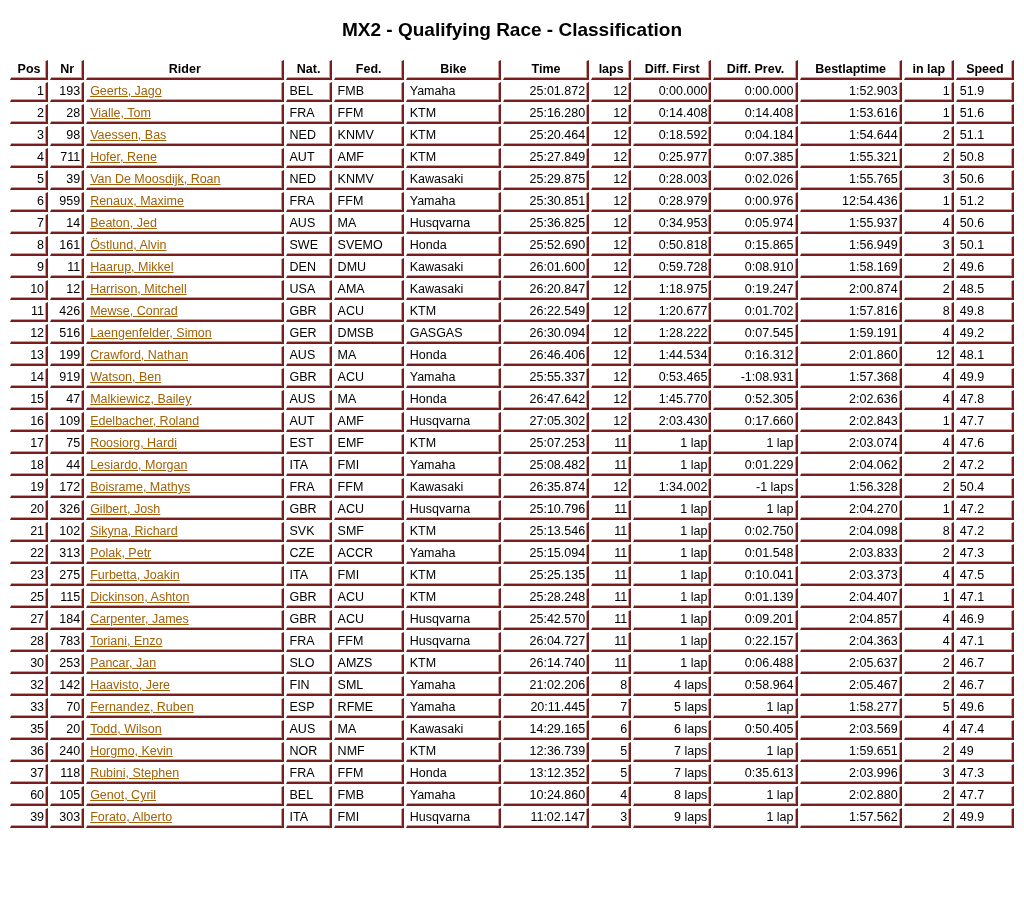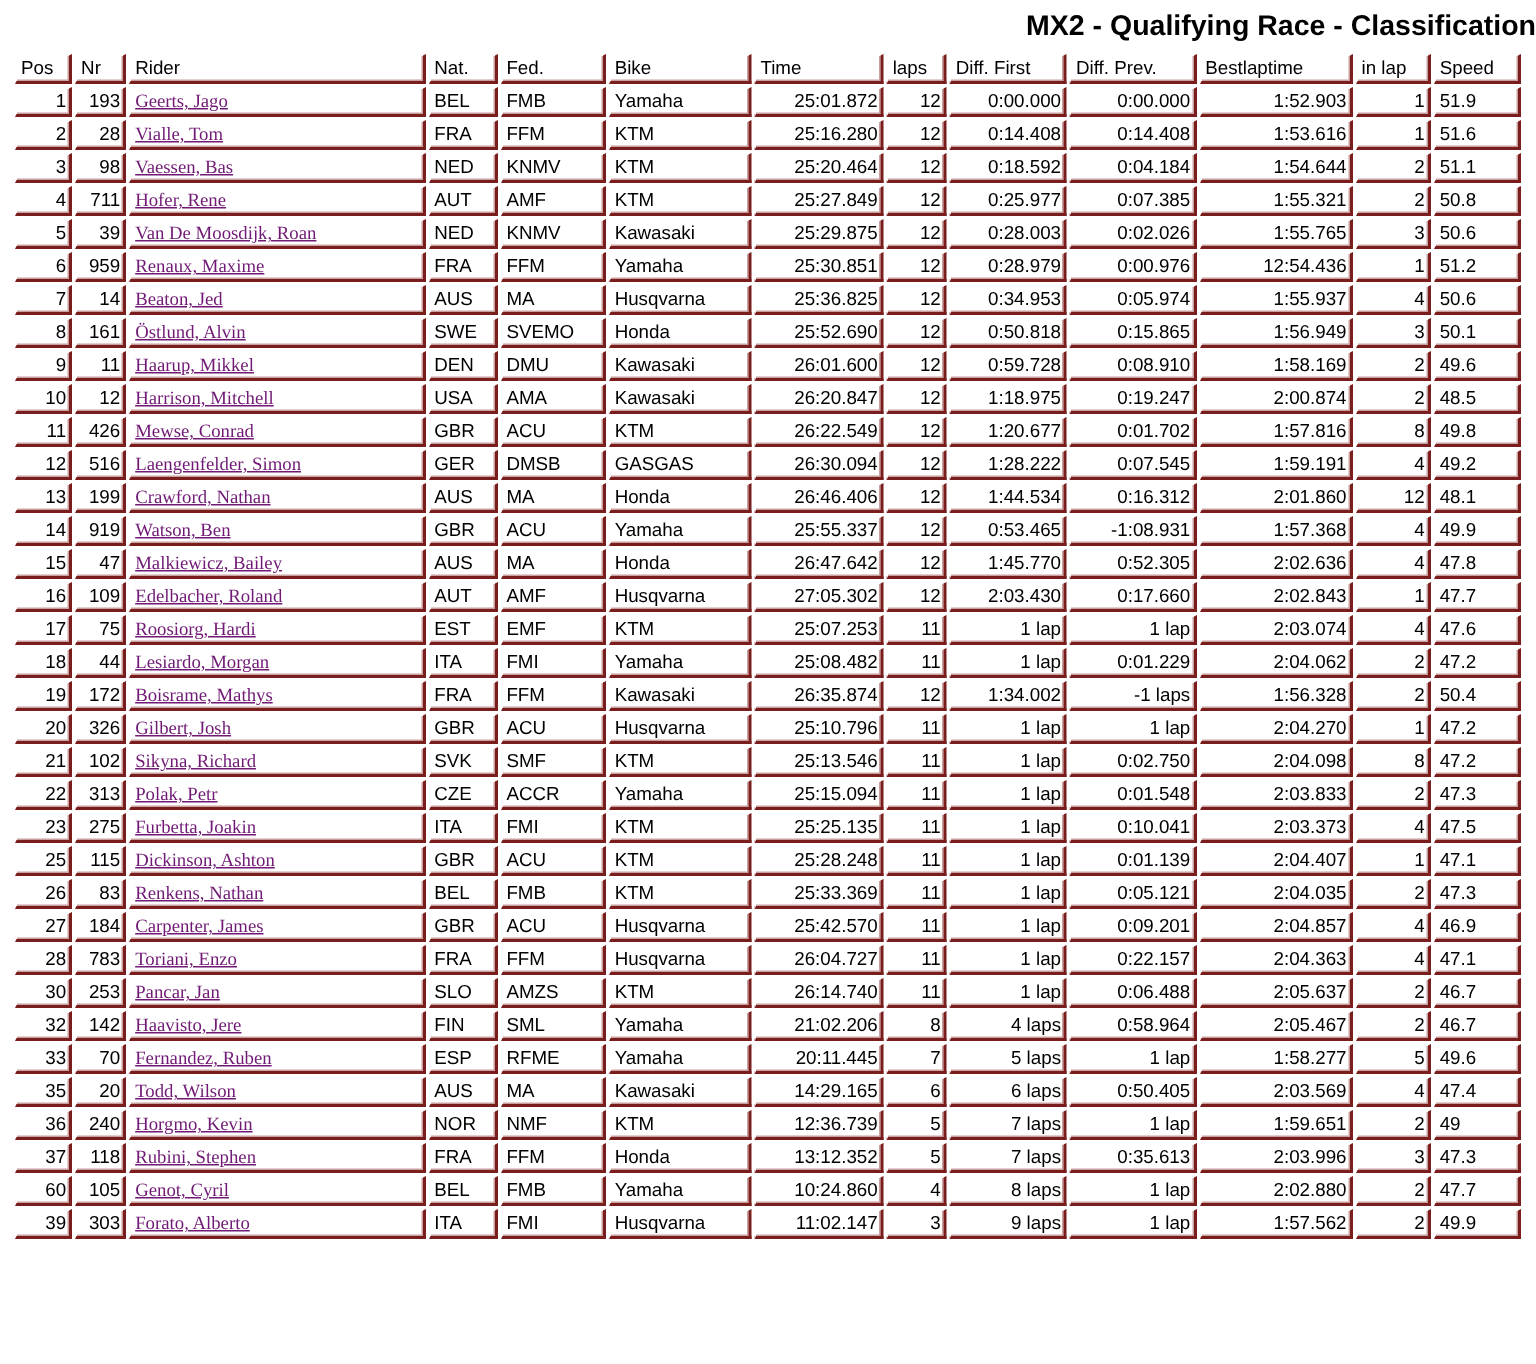--- a/index.html
+++ b/index.html
@@ -1,28 +1,28 @@
 <!DOCTYPE html>
 <html><head>
 <meta charset="utf-8">
 <style>
   html, body { margin: 0; padding: 0; background: #ffffff; }
   body { width: 1024px; height: 909px; overflow: hidden; font-family: "Liberation Sans", sans-serif; color: #000; }
-  h1 { margin: 0; padding-top: 6px; height: 28px; text-align: right; font-size: 19px; font-weight: bold; line-height: 24px; }
+  h1 { margin: 12px; padding-top: 6px; height: 28px; text-align: center; font-size: 19px; font-weight: bold; line-height: 24px; }
   table.results { border-collapse: separate; border-spacing: 2px; margin-left: 8px; font-size: 12.5px; table-layout: fixed; width: 1008px; }
   table.results th, table.results td {
     height: 17px; padding: 0 2px 0 3px; line-height: 17px; white-space: nowrap; overflow: hidden;
     border-right: 2px solid #7a1d1d; border-bottom: 2px solid #7a1d1d;
     border-top: 1px solid #fff; border-left: 1px solid #fff;
     box-shadow: inset -1px -1px 0 #c9a0a0;
   }
-  table.results th { font-weight: normal; text-align: left; }
+  table.results th { font-weight: bold; text-align: center; }
   td.num { text-align: right; }
   td.left { text-align: left; }
-  td.rider a { color: #701a75; text-decoration: underline; cursor: pointer; font-family: Liberation Serif, serif; }
+  td.rider a { color: #a16207; text-decoration: underline; cursor: pointer; }
 </style>
 </head>
 <body>
 
 <h1>MX2 - Qualifying Race - Classification</h1>
 
 <table class="results">
   <colgroup>
     <col style="width:38px">
       <col style="width:34px">
@@ -410,35 +410,20 @@
         <td class="left">KTM</td>
         <td class="num">25:28.248</td>
         <td class="num">11</td>
         <td class="num">1 lap</td>
         <td class="num">0:01.139</td>
         <td class="num">2:04.407</td>
         <td class="num">1</td>
         <td class="left">47.1</td>
       </tr>
       <tr>
-        <td class="num">26</td>
-        <td class="num">83</td>
-        <td class="rider left"><a>Renkens, Nathan</a></td>
-        <td class="left">BEL</td>
-        <td class="left">FMB</td>
-        <td class="left">KTM</td>
-        <td class="num">25:33.369</td>
-        <td class="num">11</td>
-        <td class="num">1 lap</td>
-        <td class="num">0:05.121</td>
-        <td class="num">2:04.035</td>
-        <td class="num">2</td>
-        <td class="left">47.3</td>
-      </tr>
-      <tr>
         <td class="num">27</td>
         <td class="num">184</td>
         <td class="rider left"><a>Carpenter, James</a></td>
         <td class="left">GBR</td>
         <td class="left">ACU</td>
         <td class="left">Husqvarna</td>
         <td class="num">25:42.570</td>
         <td class="num">11</td>
         <td class="num">1 lap</td>
         <td class="num">0:09.201</td>

